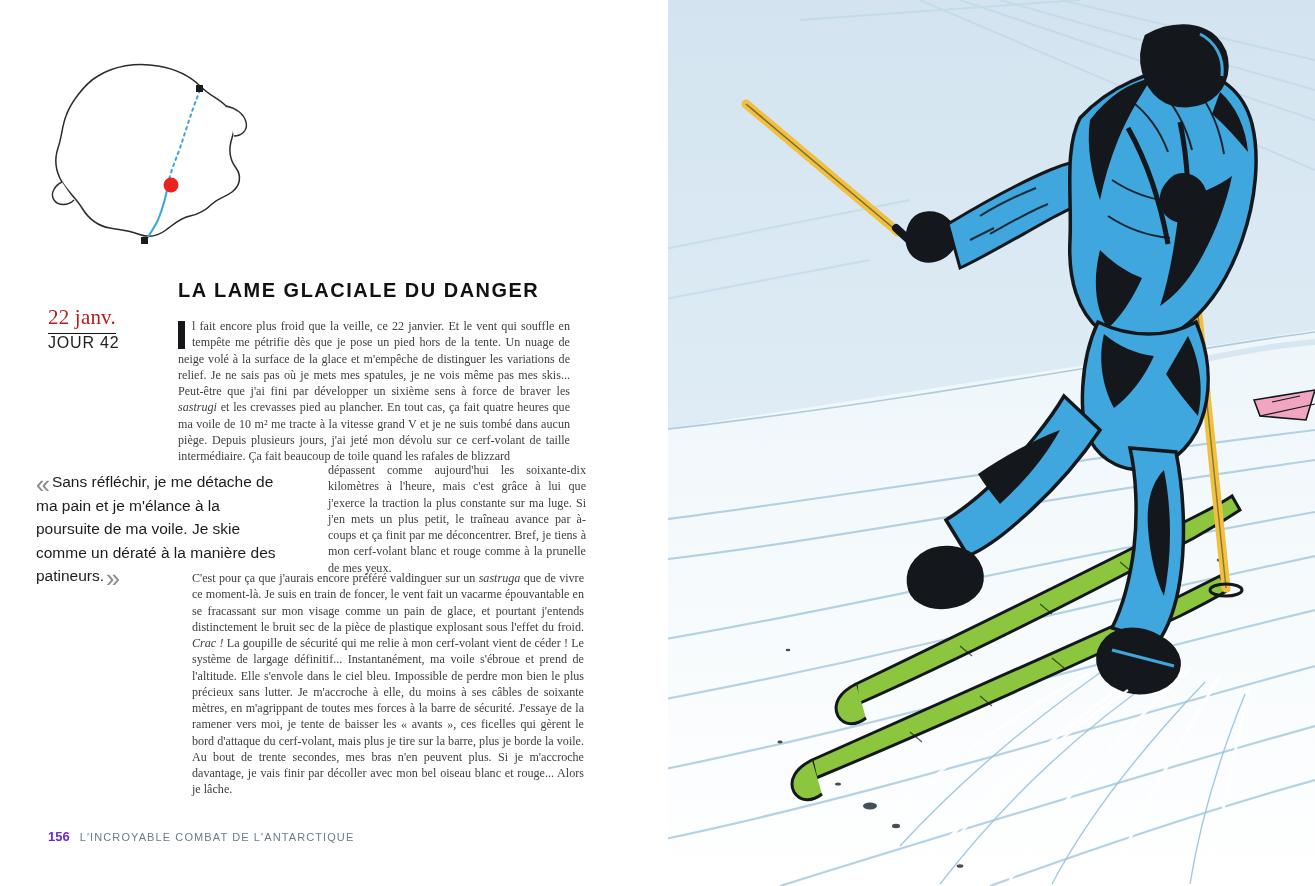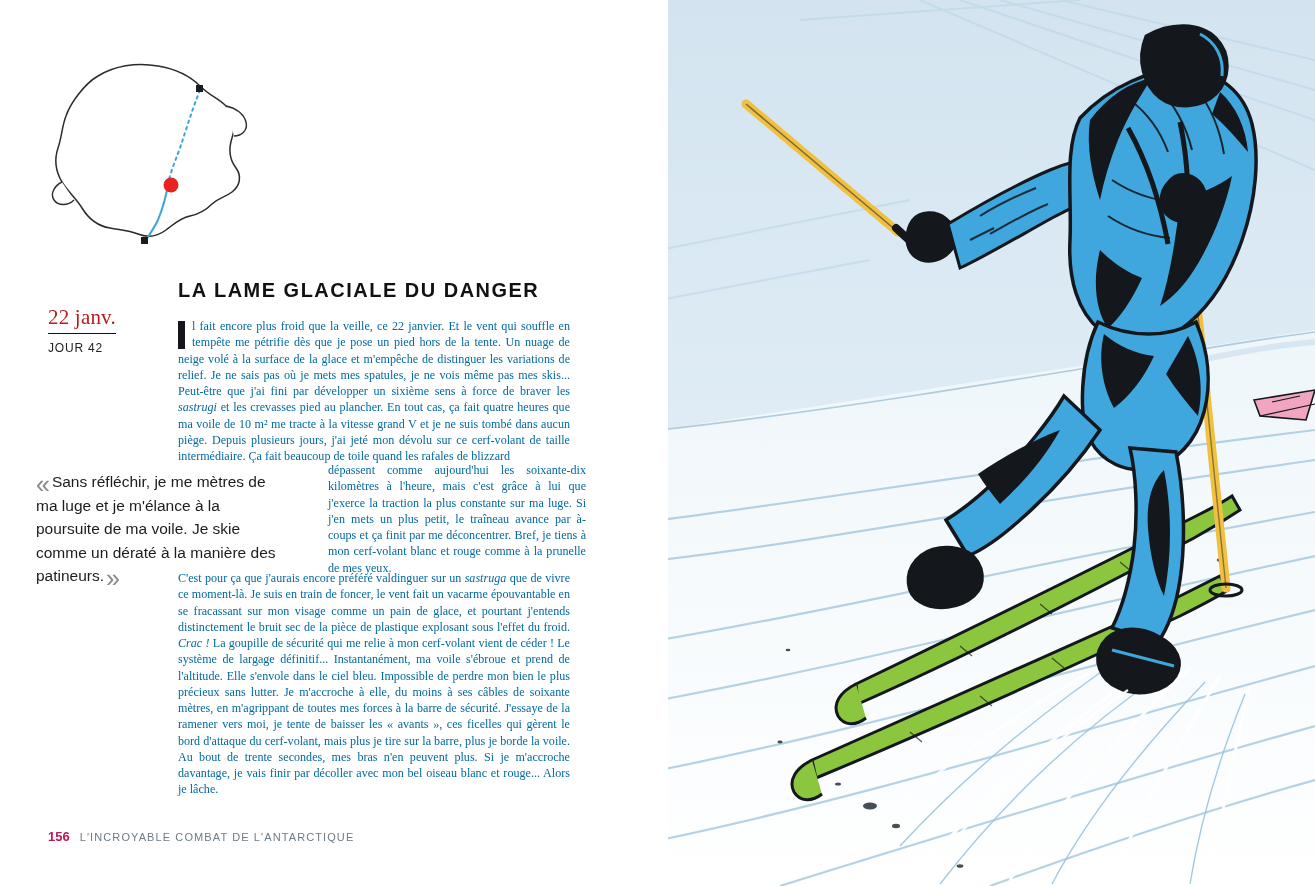--- a/index.html
+++ b/index.html
@@ -42,23 +42,22 @@
   .date-main {
     font-family: "Liberation Serif", serif;
     font-size: 21px;
     color: #b91c1c;
     border-bottom: 1.5px solid #111;
     padding-bottom: 3px;
     display: inline-block;
     letter-spacing: 0.2px;
   }
   .date-sub {
-    margin-top: 7px;
     font-family: "Liberation Sans", sans-serif;
-    font-size: 12px;
+    font-size: 16px;
     letter-spacing: 0.8px;
     color: #222;
   }
 
   
   .pullquote {
     position: absolute;
     left: 36px; top: 470px;
     width: 240px;
     font-family: "Liberation Sans", sans-serif;
@@ -98,34 +97,34 @@
     transform: scaleX(0.95);
     transform-origin: left center;
   }
 
   
   .body-col {
     position: absolute;
     font-family: "Liberation Serif", serif;
     font-size: 12.1px;
     line-height: 1.345;
-    color: #0369a1;
+    color: #404040;
     text-align: justify;
     hyphens: auto;
   }
   .col-a {
     left: 178px; top: 318px;
     width: 392px;
   }
   .col-b {
     left: 328px; top: 462px;
     width: 258px;
   }
   .col-c {
-    left: 178px; top: 570px;
+    left: 192px; top: 570px;
     width: 392px;
   }
   .dropcap-bar {
     float: left;
     width: 7px;
     height: 28px;
     background: #15151c;
     margin: 3px 7px 0 0;
   }
   .body-col em { font-style: italic; }
@@ -135,21 +134,21 @@
     position: absolute;
     left: 48px; bottom: 42px;
     display: flex;
     align-items: baseline;
     gap: 10px;
   }
   .folio {
     font-family: "Liberation Sans", sans-serif;
     font-weight: bold;
     font-size: 13px;
-    color: #be185d;
+    color: #6d28d9;
   }
   .footer-title {
     font-family: "Liberation Sans", sans-serif;
     font-size: 11px;
     letter-spacing: 1.1px;
     color: #6c7b86;
     text-transform: uppercase;
   }
 
   
@@ -204,21 +203,21 @@
 
     <div class="body-col col-a">
       <span class="dropcap-bar"></span><span>l fait encore plus froid que la veille, ce 22 janvier. Et le vent qui souffle en tempête me pétrifie dès que je pose un pied hors de la tente. Un nuage de neige volé à la surface de la glace et m'empêche de distinguer les variations de relief. Je ne sais pas où je mets mes spatules, je ne vois même pas mes skis... Peut-être que j'ai fini par développer un sixième sens à force de braver les </span><em>sastrugi</em><span> et les crevasses pied au plancher. En tout cas, ça fait quatre heures que ma voile de 10 m² me tracte à la vitesse grand V et je ne suis tombé dans aucun piège. Depuis plusieurs jours, j'ai jeté mon dévolu sur ce cerf-volant de taille intermédiaire. Ça fait beaucoup de toile quand les rafales de blizzard</span>
     </div>
 
     <div class="body-col col-b">
       <span>dépassent comme aujourd'hui les soixante-dix kilomètres à l'heure, mais c'est grâce à lui que j'exerce la traction la plus constante sur ma luge. Si j'en mets un plus petit, le traîneau avance par à-coups et ça finit par me déconcentrer. Bref, je tiens à mon cerf-volant blanc et rouge comme à la prunelle de mes yeux.</span>
     </div>
 
     <div class="pullquote">
-      <span class="q-open">«</span><span>Sans réfléchir, je me mètres de ma luge et je m'élance à la poursuite de ma voile. Je skie comme un dératé à la manière des patineurs.</span><span class="q-close">»</span>
+      <span class="q-open">«</span><span>Sans réfléchir, je me détache de ma pain et je m'élance à la poursuite de ma voile. Je skie comme un dératé à la manière des patineurs.</span><span class="q-close">»</span>
     </div>
 
     <div class="body-col col-c">
       <span>C'est pour ça que j'aurais encore préféré valdinguer sur un </span><em>sastruga</em><span> que de vivre ce moment-là. Je suis en train de foncer, le vent fait un vacarme épouvantable en se fracassant sur mon visage comme un pain de glace, et pourtant j'entends distinctement le bruit sec de la pièce de plastique explosant sous l'effet du froid. </span><em>Crac !</em><span> La goupille de sécurité qui me relie à mon cerf-volant vient de céder ! Le système de largage définitif... Instantanément, ma voile s'ébroue et prend de l'altitude. Elle s'envole dans le ciel bleu. Impossible de perdre mon bien le plus précieux sans lutter. Je m'accroche à elle, du moins à ses câbles de soixante mètres, en m'agrippant de toutes mes forces à la barre de sécurité. J'essaye de la ramener vers moi, je tente de baisser les « avants », ces ficelles qui gèrent le bord d'attaque du cerf-volant, mais plus je tire sur la barre, plus je borde la voile. Au bout de trente secondes, mes bras n'en peuvent plus. Si je m'accroche davantage, je vais finir par décoller avec mon bel oiseau blanc et rouge... Alors je lâche.</span>
     </div>
 
     <div class="footer">
       <span class="folio">156</span>
       <span class="footer-title">L'INCROYABLE COMBAT DE L'ANTARCTIQUE</span>
     </div>

